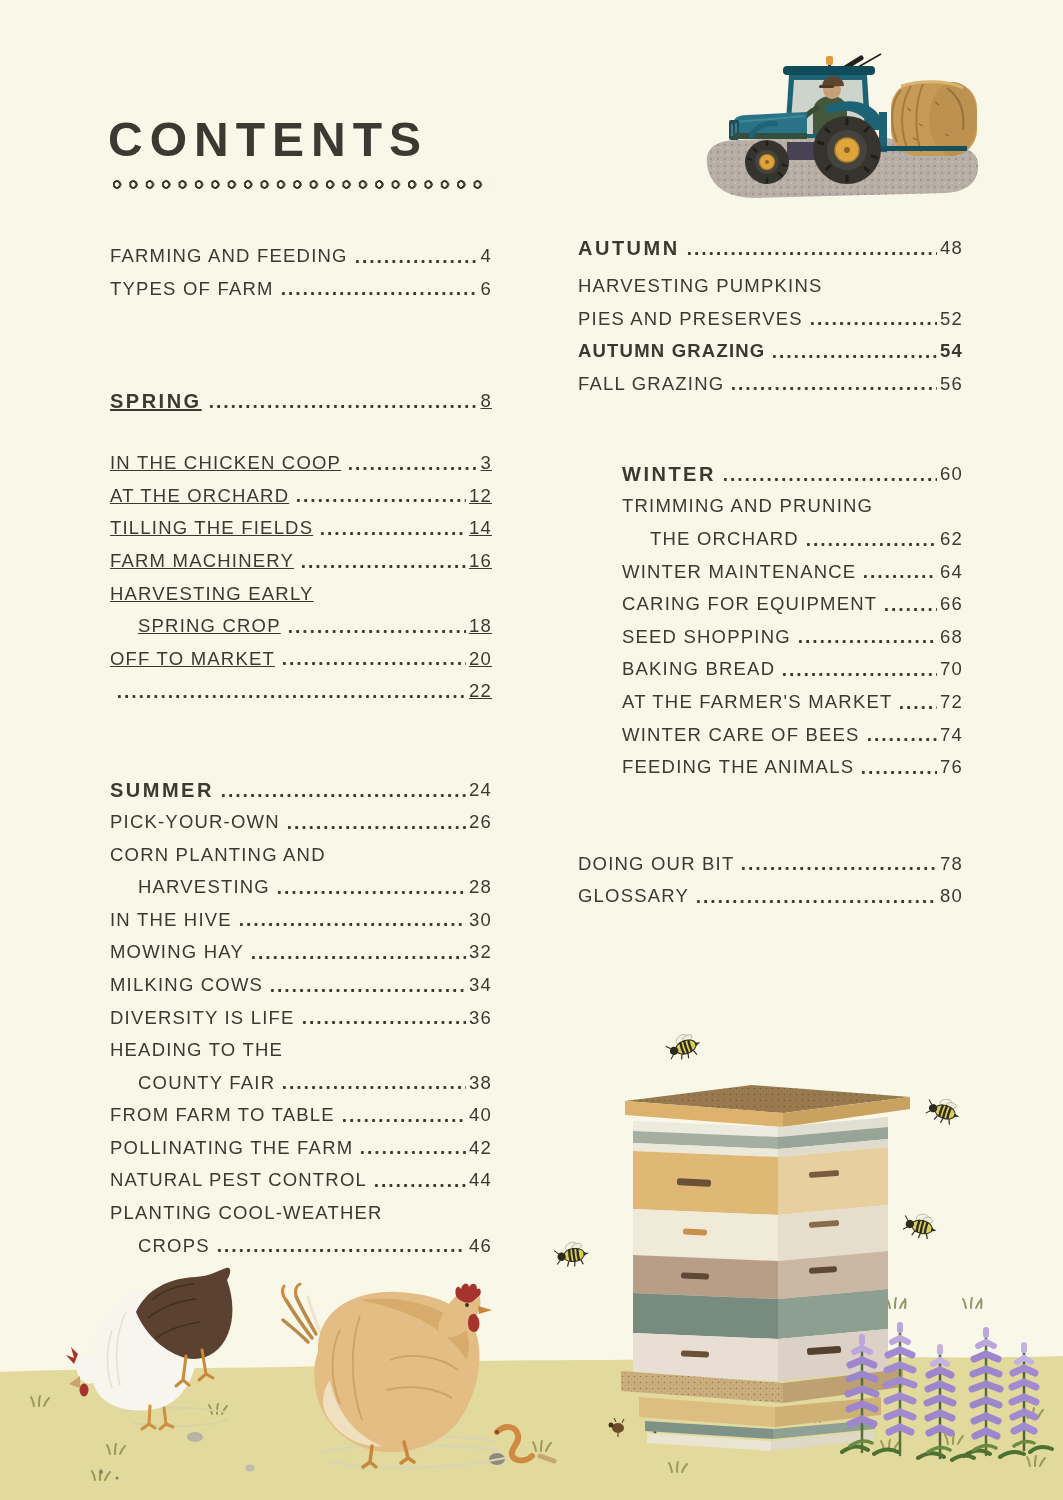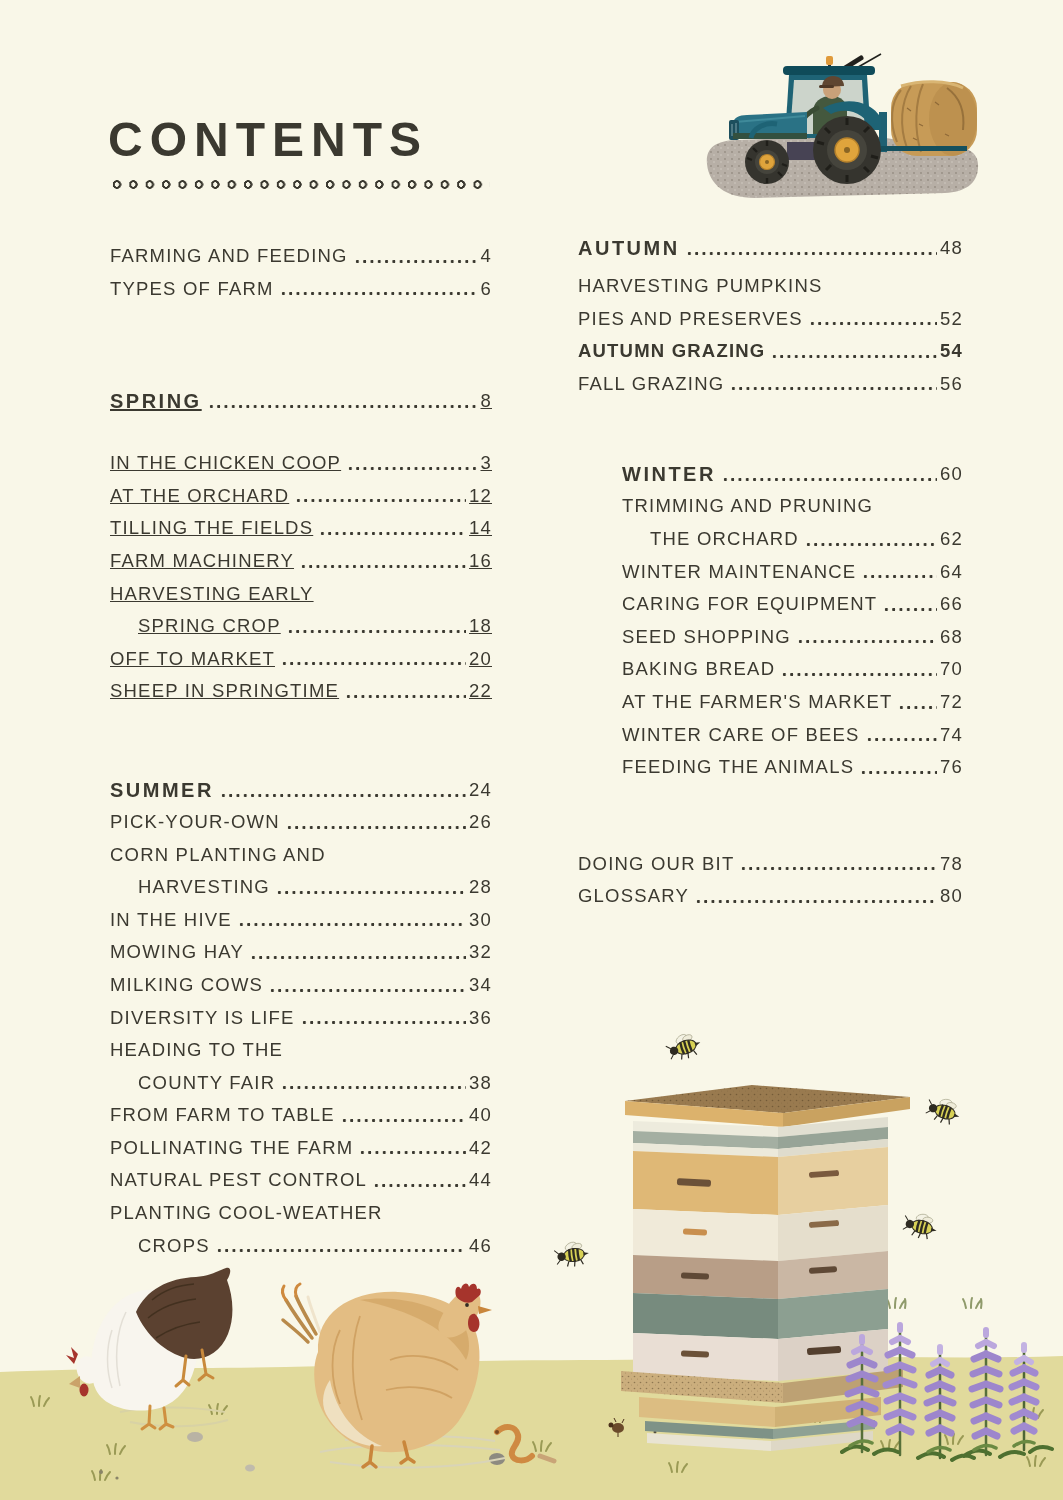--- a/index.html
+++ b/index.html
@@ -167,21 +167,20 @@
             <span class="lbl">SPRING CROP</span>
             <span class="leader"></span>
             <span class="pg">18</span>
           </div>
           <div class="toc-row">
             <span class="lbl">OFF TO MARKET</span>
             <span class="leader"></span>
             <span class="pg">20</span>
           </div>
           <div class="toc-row">
-            <span class="lbl">SHEEP IN SPRINGTIME</span>
             <span class="leader"></span>
             <span class="pg">22</span>
           </div>
         </div>
     </div>
 
     <div class="toc-section sec-summer">
       <div class="toc-row heading-row">
         <span class="season-heading lbl">SUMMER</span>
         <span class="leader"></span>

